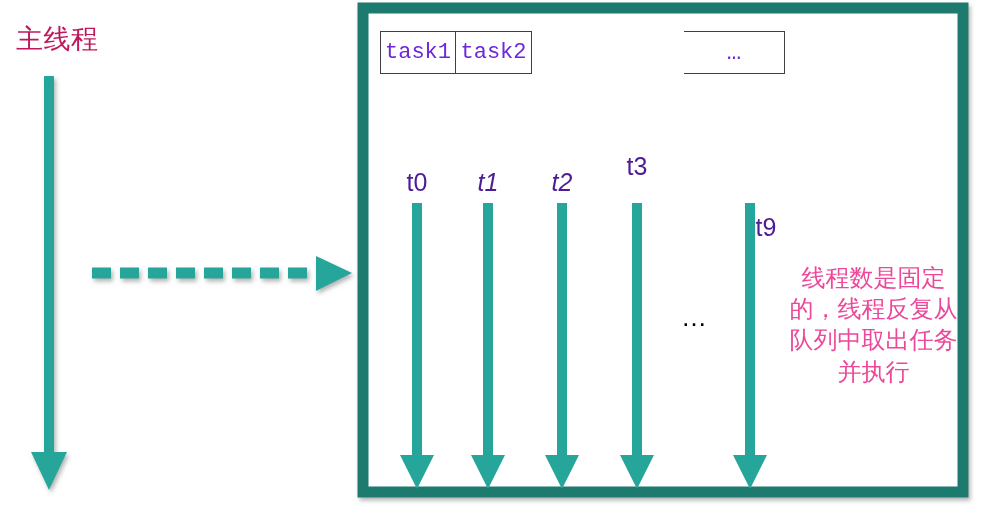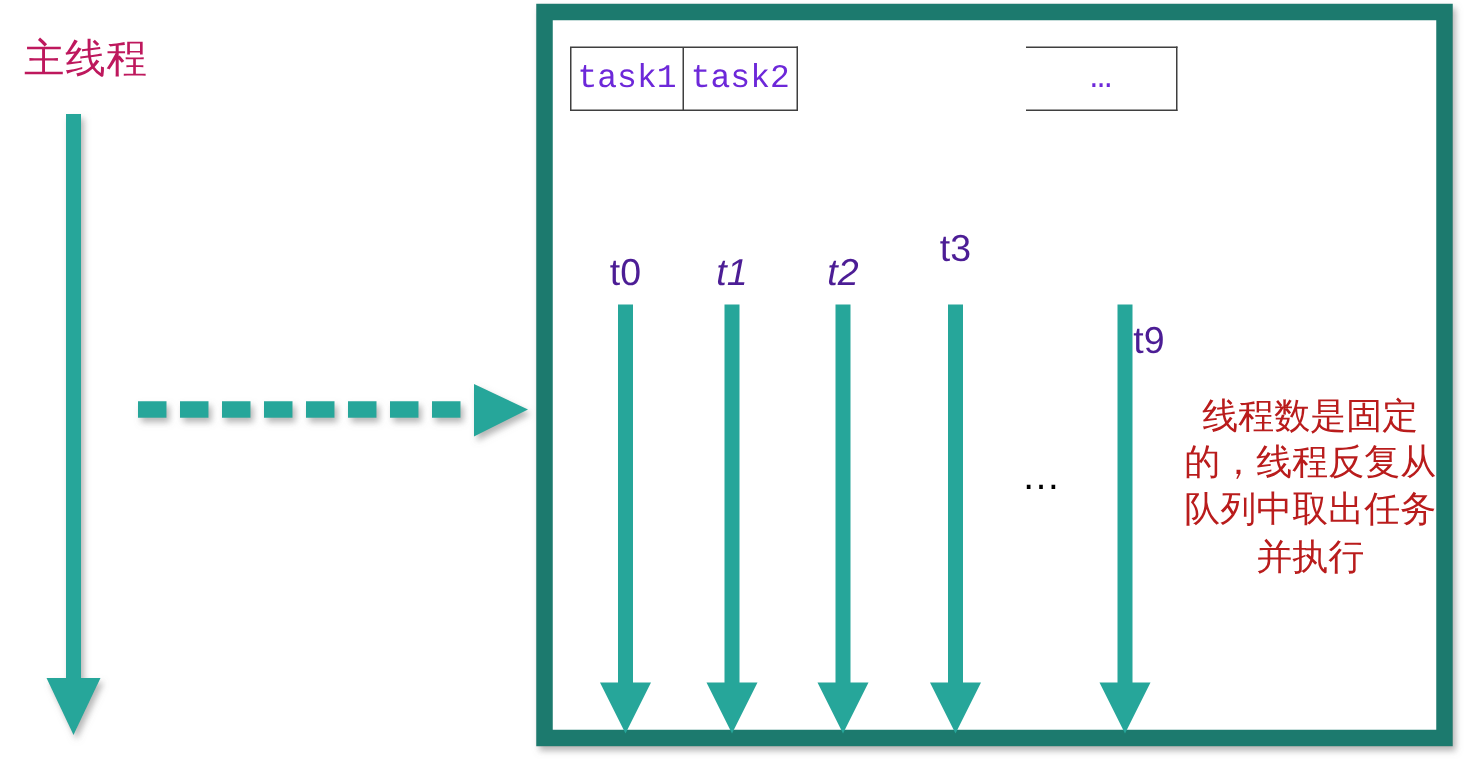--- a/index.html
+++ b/index.html
@@ -18,21 +18,21 @@
   }
   #submit-label{
     left:155px;top:202px;font-size:24px;
   }
   #queue-full-label{
     left:810px;top:42px;font-size:25px;
   }
 
   #thread-note{
     position:absolute;left:786px;top:262px;width:175px;
-    font-size:24px;line-height:1.30;text-align:center;color:#b91c1c;
+    font-size:24px;line-height:1.30;text-align:center;color:#ec4899;
   }
 
   .tlabel{position:absolute;font-size:25px;color:#4c1d95;text-align:center;width:60px;}
 
   .tbox{
     position:absolute;top:31px;height:43px;
     border:1px solid #3f3f3f;background:#ffffff;
     box-sizing:border-box;
     display:flex;align-items:center;justify-content:center;
     font-size:22px;color:#6d28d9;font-family:Liberation Mono, monospace;

